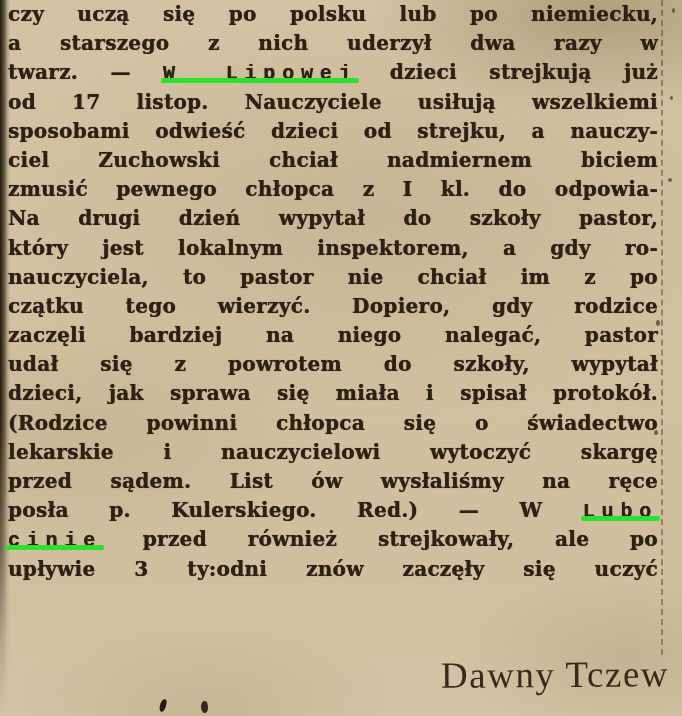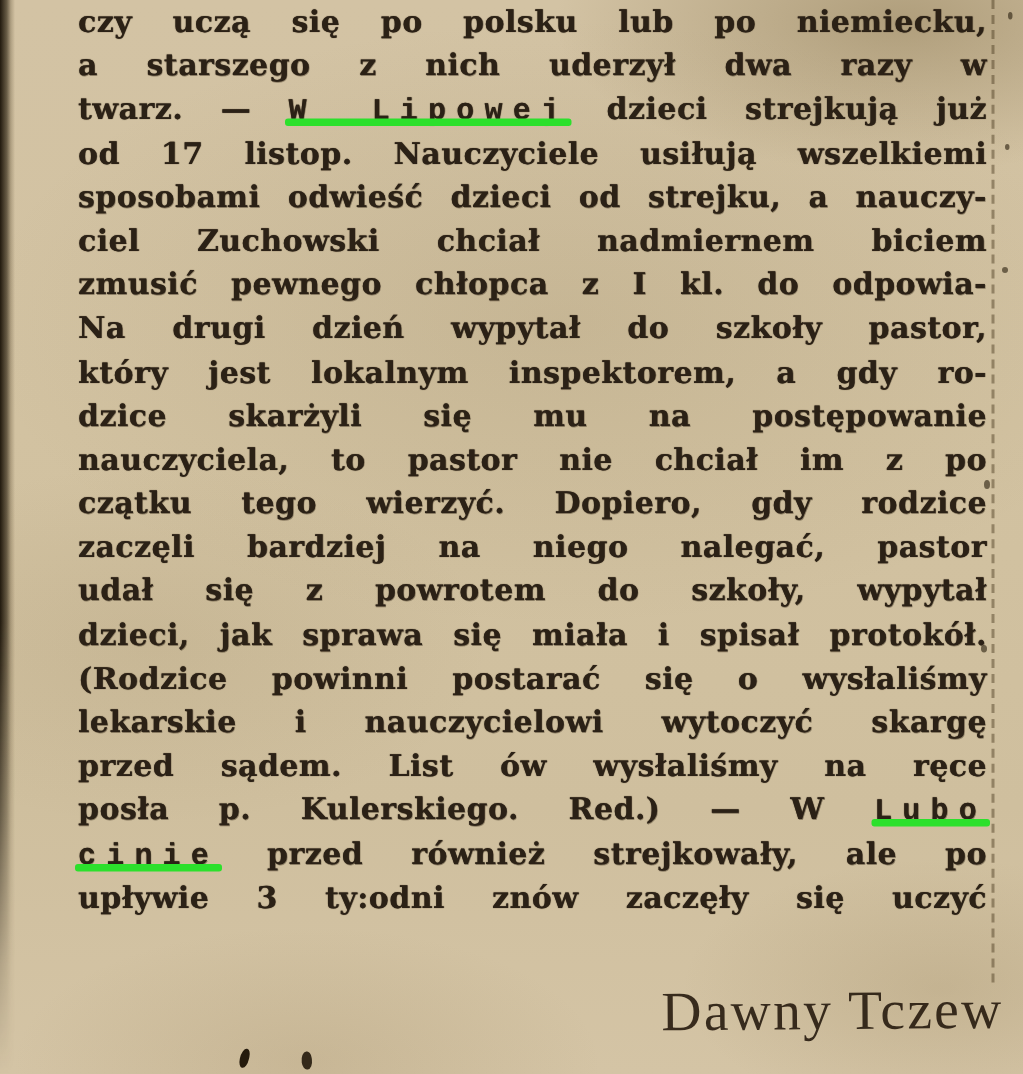--- a/index.html
+++ b/index.html
@@ -55,21 +55,20 @@
     font-size: 20px;
     font-weight: 700;
     font-family: "DejaVu Serif", serif;
     letter-spacing: 0.3px;
     word-spacing: 2px;
     white-space: nowrap;
     text-align: justify;
     text-align-last: justify;
     text-shadow: 0 0 0.7px rgba(43,32,18,0.85), 0.4px 0.4px 0 rgba(43,32,18,0.35);
     filter: blur(0.22px);
-    padding-left: 44px;
   }
   .line span { display: inline; }
   .spaced { letter-spacing: 0.34em; font-family: Liberation Mono, monospace; }
   .underlined {
     position: relative;
   }
   .underlined::after {
     content: "";
     position: absolute;
     left: -2px;
@@ -118,27 +117,26 @@
   <div class="text-column" id="text-column">
       <div class="line"><span>czy uczą się po polsku lub po niemiecku,</span></div>
       <div class="line"><span>a starszego z nich uderzył dwa razy w</span></div>
       <div class="line"><span>twarz. — </span><span class="spaced underlined">W Lipowej</span><span> dzieci strejkują już</span></div>
       <div class="line"><span>od 17 listop. Nauczyciele usiłują wszelkiemi</span></div>
       <div class="line"><span>sposobami odwieść dzieci od strejku, a nauczy-</span></div>
       <div class="line"><span>ciel Zuchowski chciał nadmiernem biciem</span></div>
       <div class="line"><span>zmusić pewnego chłopca z I kl. do odpowia-</span></div>
       <div class="line"><span>Na drugi dzień wypytał do szkoły pastor,</span></div>
       <div class="line"><span>który jest lokalnym inspektorem, a gdy ro-</span></div>
-      <div class="line"><span>dzice skarżyli się mu na postępowanie</span></div>
       <div class="line"><span>nauczyciela, to pastor nie chciał im z po</span></div>
       <div class="line"><span>czątku tego wierzyć. Dopiero, gdy rodzice</span></div>
       <div class="line"><span>zaczęli bardziej na niego nalegać, pastor</span></div>
       <div class="line"><span>udał się z powrotem do szkoły, wypytał</span></div>
       <div class="line"><span>dzieci, jak sprawa się miała i spisał protokół.</span></div>
-      <div class="line"><span>(Rodzice powinni postarać się o wysłaliśmy</span></div>
+      <div class="line"><span>(Rodzice powinni chłopca się o świadectwo</span></div>
       <div class="line"><span>lekarskie i nauczycielowi wytoczyć skargę</span></div>
       <div class="line"><span>przed sądem. List ów wysłaliśmy na ręce</span></div>
       <div class="line"><span>posła p. Kulerskiego. Red.) — W </span><span class="spaced underlined">Lubo</span></div>
       <div class="line"><span class="spaced underlined">cinie</span><span> przed również strejkowały, ale po</span></div>
       <div class="line"><span>upływie 3 ty:odni znów zaczęły się uczyć</span></div>
     </div>
 
   <div class="watermark">Dawny Tczew</div>
 
   <div class="ink-blot blot-a"></div>

